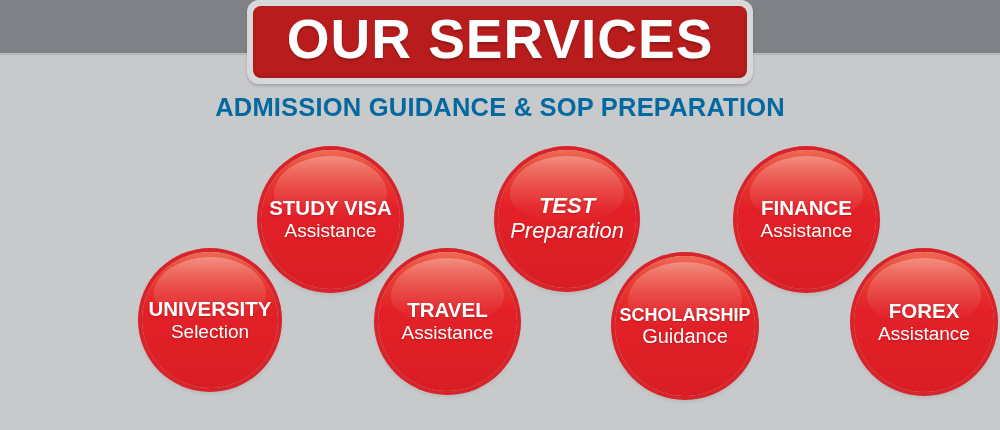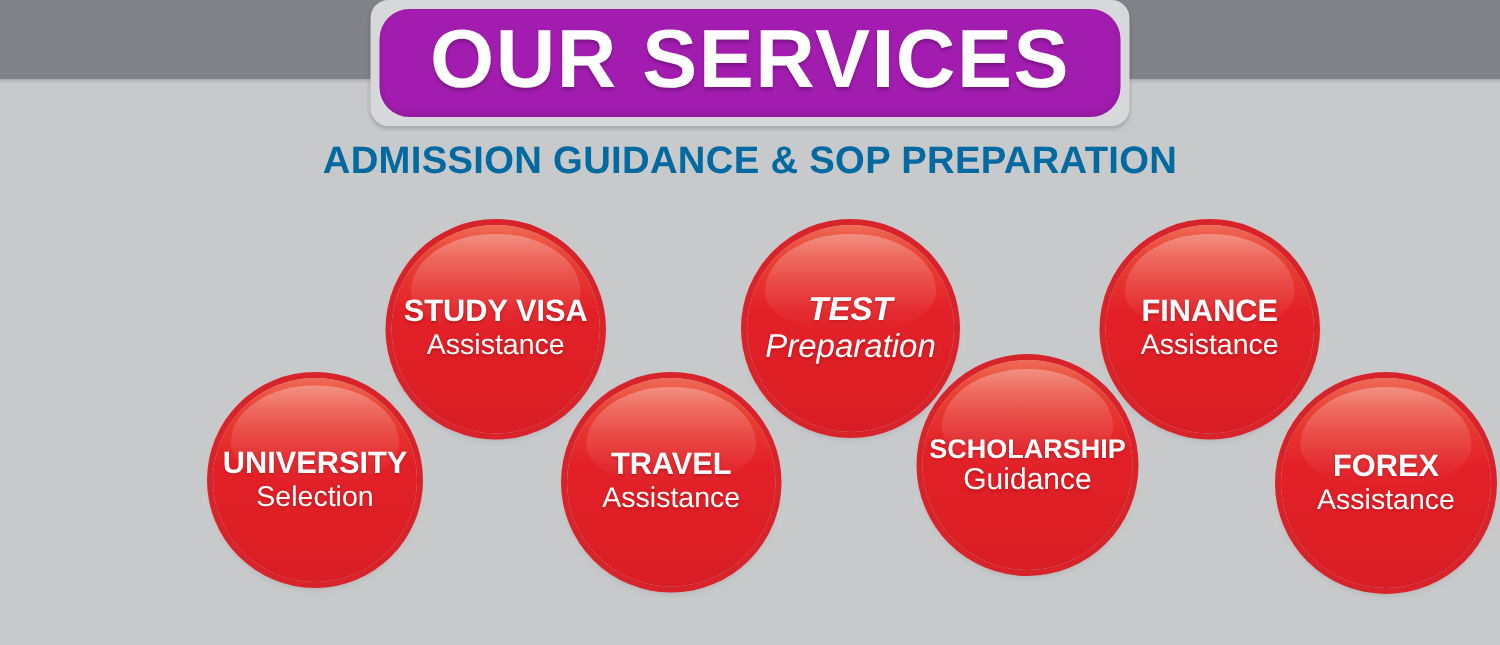--- a/index.html
+++ b/index.html
@@ -51,22 +51,22 @@
 
   .title-plate-outer {
     display: inline-block;
     background: #d7d8da;
     border-radius: 12px;
     padding: 6px;
     box-shadow: 0 2px 3px rgba(0,0,0,0.18);
   }
 
   .title-plate {
-    background: #a21caf;
-    border-radius: 20px;
+    background: #b91c1c;
+    border-radius: 8px;
     padding: 6px 34px 11px 34px;
     box-shadow: inset 0 -2px 4px rgba(0,0,0,0.12);
   }
 
   .title-text {
     display: block;
     color: #ffffff;
     font-size: 55px;
     font-weight: bold;
     letter-spacing: 1px;
@@ -193,21 +193,21 @@
     </span>
   </div>
 
   <div class="bubble row-top t-lg" style="left:498px; top:150px; width:138px; height:138px;font-style:italic;">
     <span class="bubble-label">
       <span class="bubble-line1">TEST</span>
       <span class="bubble-line2">Preparation</span>
     </span>
   </div>
 
-  <div class="bubble row-bot t-sm" style="left:615px; top:240px; width:140px; height:140px;align-items:center;">
+  <div class="bubble row-bot t-sm" style="left:615px; top:256px; width:140px; height:140px;align-items:center;">
     <span class="bubble-label">
       <span class="bubble-line1">SCHOLARSHIP</span>
       <span class="bubble-line2">Guidance</span>
     </span>
   </div>
 
   <div class="bubble row-top t-md" style="left:737px; top:150px; width:139px; height:139px;">
     <span class="bubble-label">
       <span class="bubble-line1">FINANCE</span>
       <span class="bubble-line2">Assistance</span>

